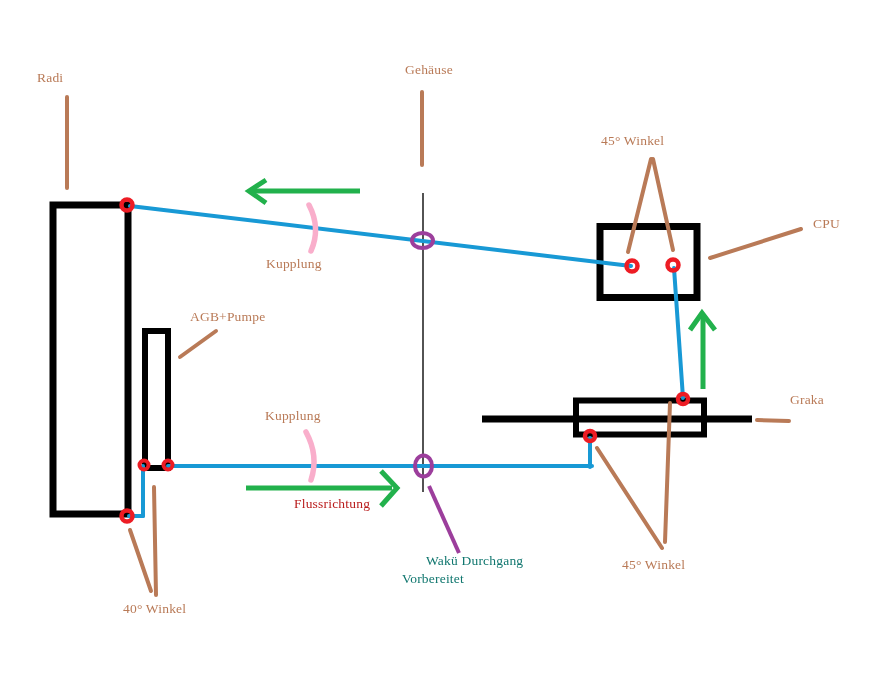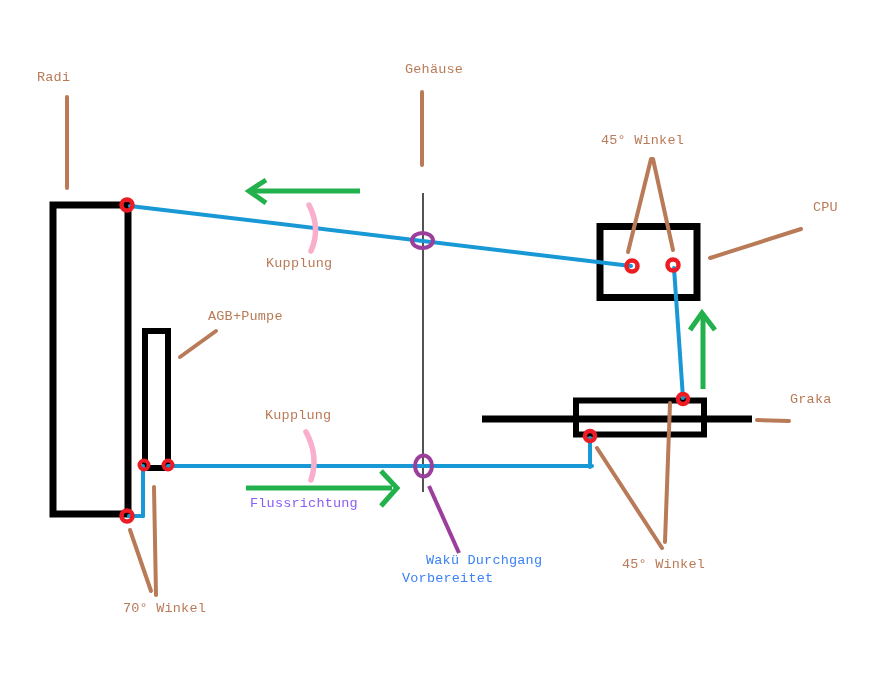--- a/index.html
+++ b/index.html
@@ -1,32 +1,32 @@
 <!DOCTYPE html>
 <html><head>
 <meta charset="utf-8">
 <style>
   html,body{margin:0;padding:0;background:#fff;}
   #canvas{
     position:relative;
     width:886px;height:681px;
     background:#ffffff;
-    font-family:Liberation Mono, monospace;
+    font-family:Liberation Serif, serif;
     overflow:hidden;
   }
   svg{position:absolute;left:0;top:0;}
   .label{
     position:absolute;
     font-size:13.5px;
     color:#B97A57;
     white-space:nowrap;
     letter-spacing:0.2px;
   }
-  .label.green{color:#8b5cf6;}
-  .label.purple{color:#3b82f6;}
+  .label.green{color:#b91c1c;margin-left:44px;}
+  .label.purple{color:#0f766e;}
   
   .black-shape{stroke:#000000;fill:none;}
   .tube{stroke:#1899D5;stroke-width:4;fill:none;stroke-linecap:round;}
   .fitting{stroke:#ED1C24;fill:none;}
   .flow{stroke:#22B14C;stroke-width:5;fill:none;}
   .coupling{stroke:#F9AECB;stroke-width:5.5;fill:none;stroke-linecap:round;}
   .pass{stroke:#9C3E9C;stroke-width:4;fill:none;}
   .pointer{stroke:#B97A57;stroke-width:4;fill:none;stroke-linecap:round;}
 </style>
 </head>
@@ -86,24 +86,24 @@
     <circle class="fitting" cx="683" cy="399" r="5" stroke-width="4.5"></circle>
     <circle class="fitting" cx="590" cy="436" r="5" stroke-width="4.5"></circle>
     <circle class="fitting" cx="144" cy="465" r="4.5" stroke-width="4"></circle>
     <circle class="fitting" cx="168" cy="465" r="4.5" stroke-width="4"></circle>
     <circle class="fitting" cx="127" cy="516" r="5.5" stroke-width="4.5"></circle>
   </svg>
 
   <div class="label" style="left:37px;top:70px;">Radi</div>
   <div class="label" style="left:405px;top:62px;">Gehäuse</div>
   <div class="label" style="left:601px;top:133px;">45° Winkel</div>
-  <div class="label" style="left:813px;top:200px;">CPU</div>
+  <div class="label" style="left:813px;top:216px;">CPU</div>
   <div class="label" style="left:266px;top:256px;">Kupplung</div>
-  <div class="label" style="left:208px;top:309px;">AGB+Pumpe</div>
+  <div class="label" style="left:190px;top:309px;">AGB+Pumpe</div>
   <div class="label" style="left:265px;top:408px;">Kupplung</div>
   <div class="label" style="left:790px;top:392px;">Graka</div>
   <div class="label green" style="left:250px;top:496px;">Flussrichtung</div>
   <div class="label purple" style="left:426px;top:553px;">Wakü Durchgang</div>
   <div class="label purple" style="left:402px;top:571px;">Vorbereitet</div>
   <div class="label" style="left:622px;top:557px;">45° Winkel</div>
-  <div class="label" style="left:123px;top:601px;">70° Winkel</div>
+  <div class="label" style="left:123px;top:601px;">40° Winkel</div>
 
 </div>
 
 </body></html>

